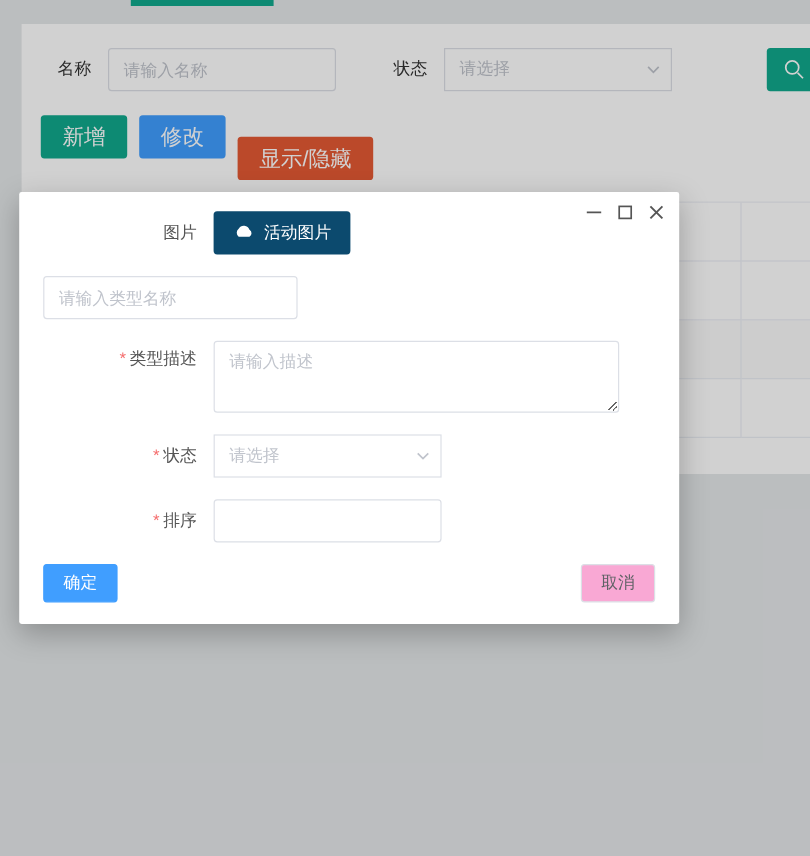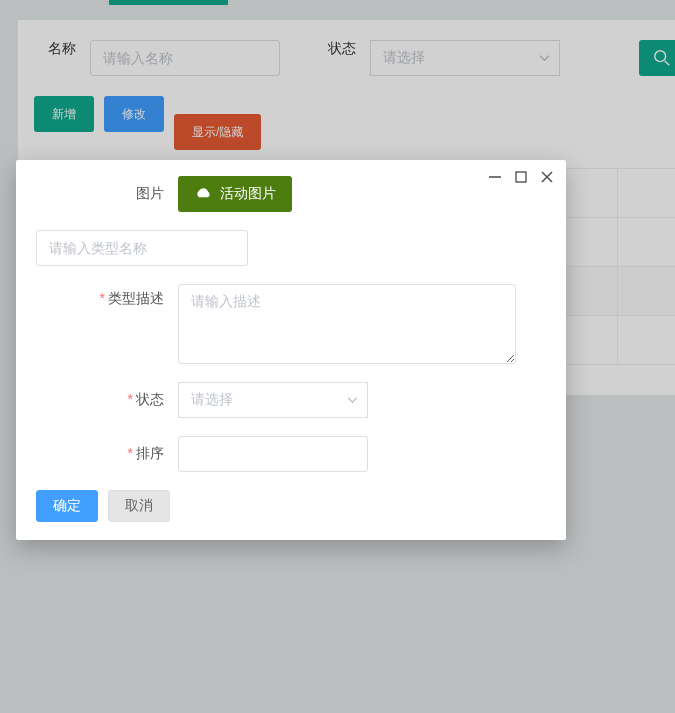--- a/index.html
+++ b/index.html
@@ -3,29 +3,29 @@
 <meta charset="utf-8">
 <style>
   * { box-sizing: border-box; }
   html, body { margin:0; padding:0; font-family: "Microsoft YaHei", Arial, sans-serif; font-size:14px; color:#555; }
   body { width:675px; height:713px; background:#e5e8ea; overflow:hidden; position:relative; }
 
   .nav-strip { position:absolute; left:109px; top:0; width:119px; height:5px; background:#11a98d; }
 
   .page { position:absolute; left:18px; top:20px; right:0; height:375px; background:#fff; }
 
-  .filter-row { display:flex; padding:20px 30px 0 30px; gap:14px; }
+  .filter-row { display:flex; align-items:center; padding:20px 30px 0 30px; gap:14px; }
   .lbl { font-size:14px; color:#333; white-space:nowrap; }
   .in { height:36px; border:1px solid #dcdfe6; border-radius:3px; padding:0 12px; font-size:14px; color:#555; background:#fff; }
   .in::placeholder { color:#c0c4cc; }
   .sel-wrap { position:relative; display:inline-block; }
   .sel { height:36px; border:1px solid #dcdfe6; border-radius:0; padding:0 28px 0 12px; font-size:14px; color:#c0c4cc; background:#fff; display:flex; align-items:center; cursor:pointer; }
   .sel-arrow { position:absolute; right:10px; top:50%; transform:translateY(-50%); }
 
-  .btn { height:36px; border:none; border-radius:3px; padding:0 18px; font-size:12px; color:#fff; cursor:pointer; display:inline-flex; align-items:center; gap:6px; }
+  .btn { height:36px; border:none; border-radius:3px; padding:0 18px; font-size:18px; color:#fff; cursor:pointer; display:inline-flex; align-items:center; gap:6px; }
   .btn-teal { background:#11a98d; }
   .btn-blue { background:#409eff; }
   .btn-red  { background:#e55934;margin-top:18px; }
   .btn-search { position:absolute; right:0; top:20px; height:36px; background:#11a98d; color:#fff; border:none; border-radius:3px 0 0 3px; padding:0 4px 0 14px; display:flex; align-items:center; gap:6px; cursor:pointer; }
 
   .btn-row { display:flex; gap:10px; padding:20px 0 0 16px; }
 
   .table { margin-top:18px; border-top:1px solid #ebeef5; }
   .table .th-row, .table .td-row { display:flex; height:49px; }
   .table .cell { flex:1 0 120px; border-bottom:1px solid #ebeef5; border-right:1px solid #ebeef5; }
@@ -38,26 +38,26 @@
   .modal-ctrl { position:absolute; right:12px; top:10px; display:flex; gap:12px; align-items:center; }
   .modal-ctrl span { cursor:pointer; color:#555; display:inline-flex; }
 
   .frm-row { display:flex; align-items:center; margin-bottom:18px; gap:14px; }
   .frm-row.top { align-items:flex-start; }
   .frm-lbl { width:128px; text-align:right; font-size:14px; color:#555; }
   .frm-lbl .req { color:#f56c6c; margin-right:3px; }
   .ta { border:1px solid #dcdfe6; border-radius:3px; padding:8px 12px; font-size:14px; color:#555; resize:both; font-family:inherit; }
   .ta::placeholder { color:#c0c4cc; }
 
-  .upload-btn { height:36px; background:#4d7c0f; color:#fff; border:none; border-radius:3px; padding:0 16px; font-size:14px; display:inline-flex; align-items:center; gap:8px; cursor:pointer; }
+  .upload-btn { height:36px; background:#0c4a6e; color:#fff; border:none; border-radius:3px; padding:0 16px; font-size:14px; display:inline-flex; align-items:center; gap:8px; cursor:pointer; }
 
-  .modal-footer { display:flex; justify-content:flex-start; gap:10px; margin-top:4px; }
+  .modal-footer { display:flex; justify-content:space-between; gap:10px; margin-top:4px; }
   .btn-sm { height:32px; padding:0 16px; font-size:14px; border-radius:3px; cursor:pointer; }
   .btn-primary { background:#409eff; color:#fff; border:1px solid #409eff; }
-  .btn-default { background:#e5e5e5; color:#606266; border:1px solid #dcdfe6;font-family:Liberation Mono, monospace; }
+  .btn-default { background:#f9a8d4; color:#606266; border:1px solid #dcdfe6;font-family:Liberation Mono, monospace; }
 
   svg { display:block; }
 </style>
 </head>
 <body>
 
 <div class="nav-strip"></div>
 
 <div class="page">
 
@@ -163,21 +163,21 @@
       <span>活动图片</span>
     </button>
   </div>
 
   <div class="frm-row">
     <input class="in" style="width: 212px;" placeholder="请输入类型名称">
   </div>
 
   <div class="frm-row top">
     <div class="frm-lbl" style="padding-top:6px"><span class="req">*</span><span>类型描述</span></div>
-    <textarea class="ta" style="width: 338px; height: 80px;" placeholder="请输入描述"></textarea>
+    <textarea class="ta" style="width: 338px; height: 60px;" placeholder="请输入描述"></textarea>
   </div>
 
   <div class="frm-row">
     <div class="frm-lbl"><span class="req">*</span><span>状态</span></div>
     <div class="sel-wrap" style="width:190px">
       <div class="sel">请选择</div>
       <span class="sel-arrow">
         <svg width="11" height="11" viewBox="0 0 10 10">
             <path d="M1 3 L5 7 L9 3" stroke="#c0c4cc" stroke-width="1.3" fill="none"></path>
           </svg>

